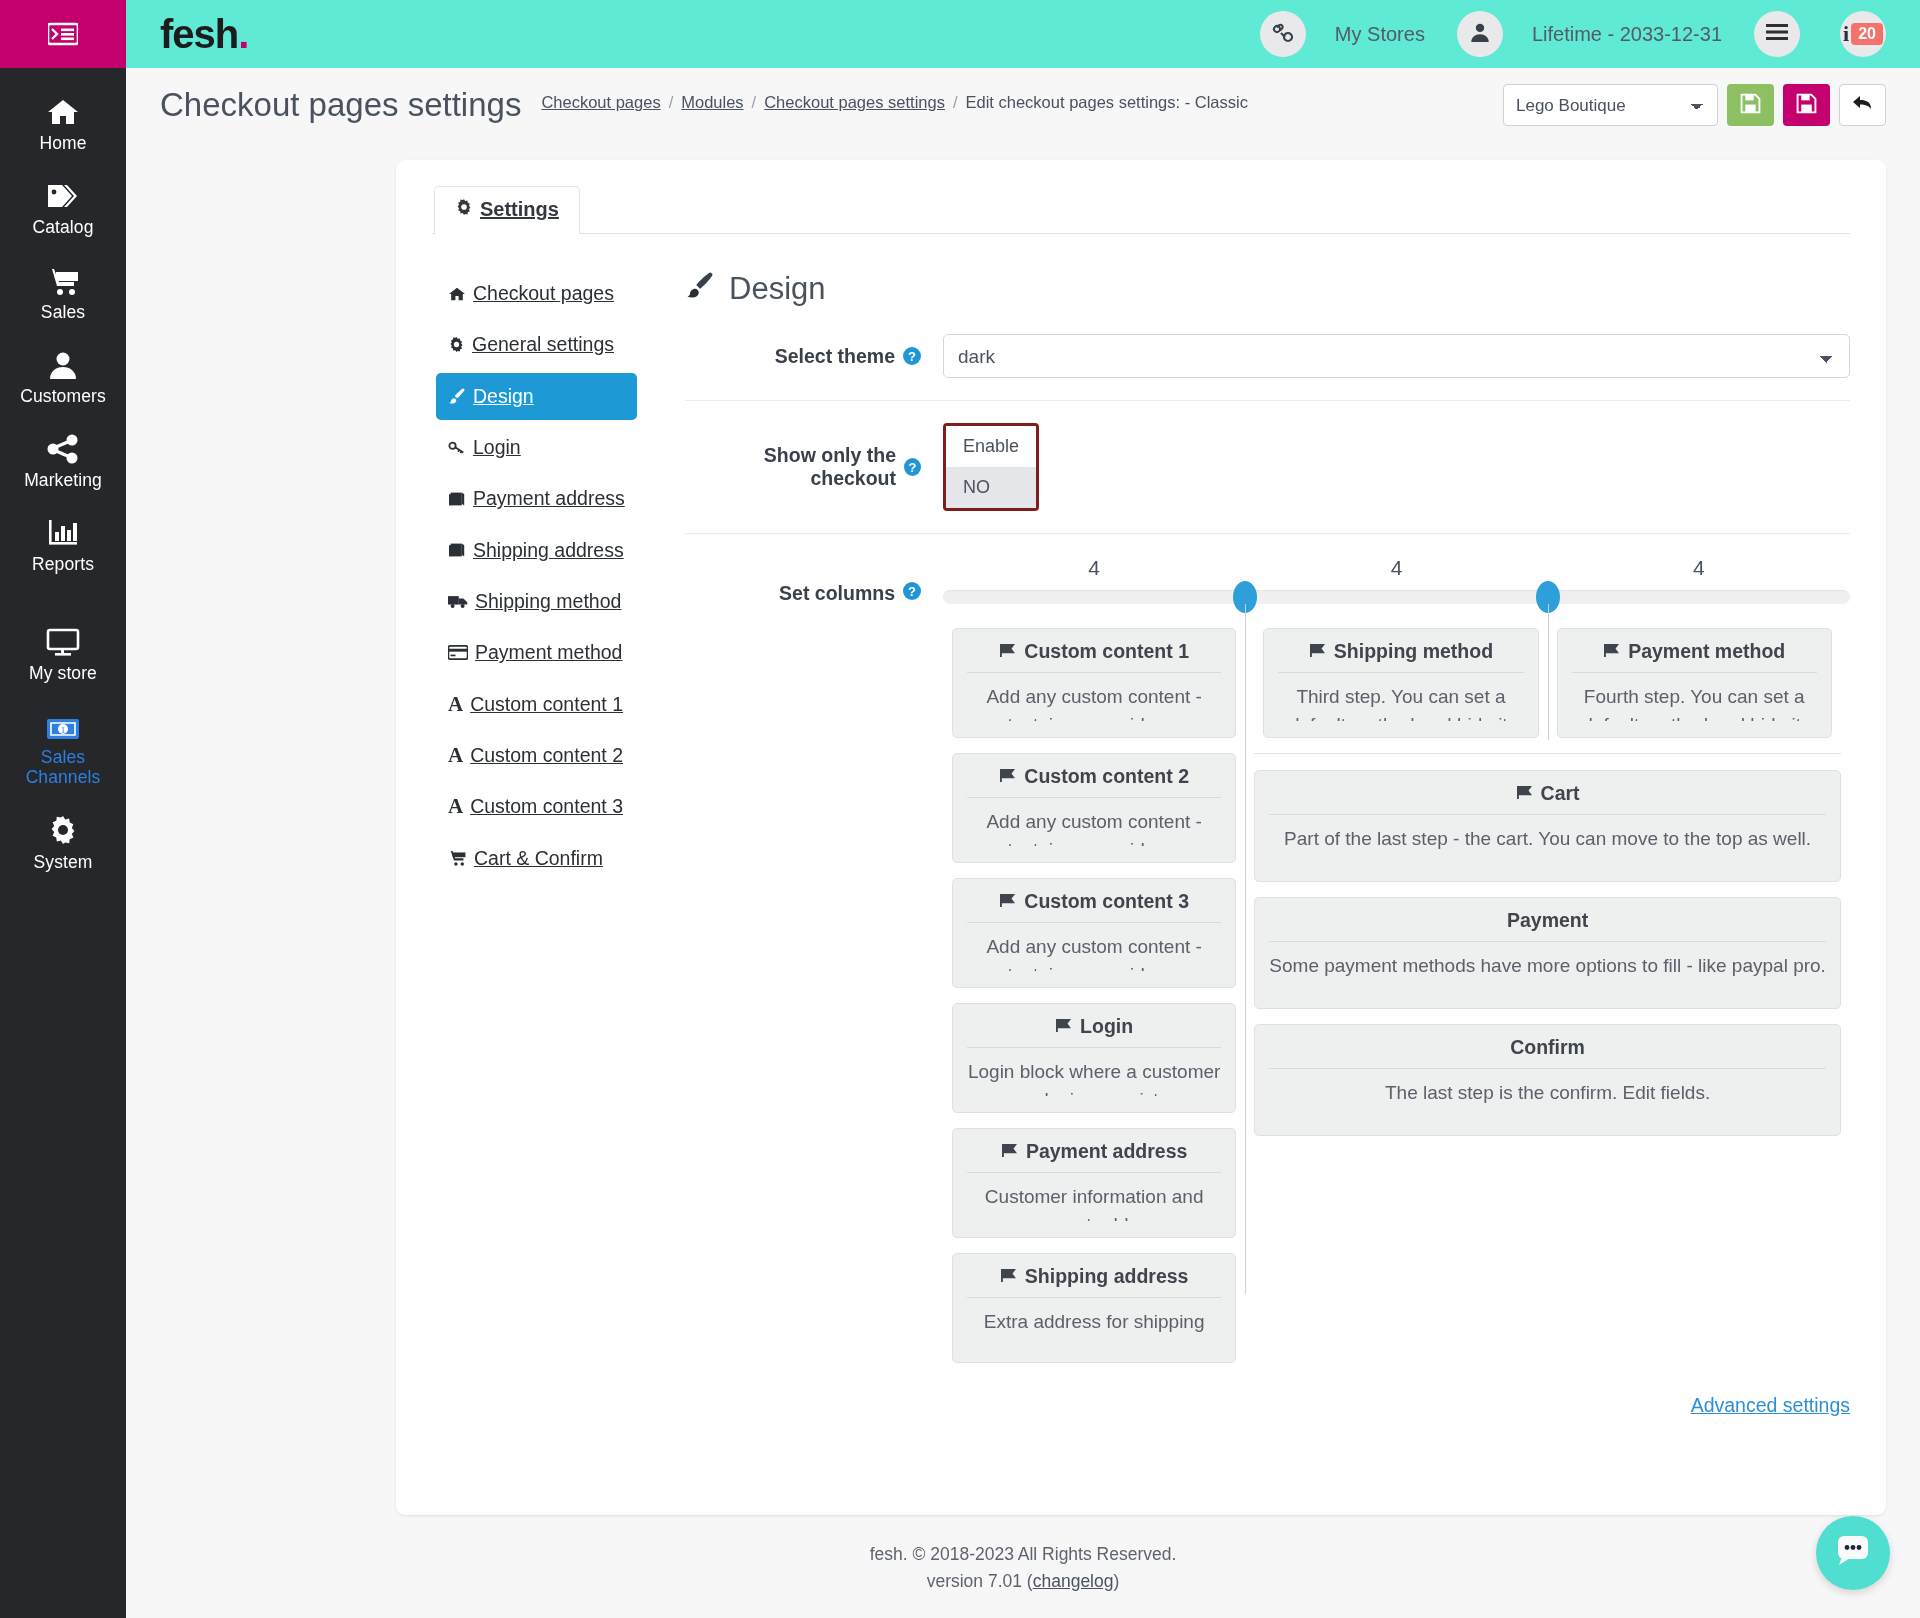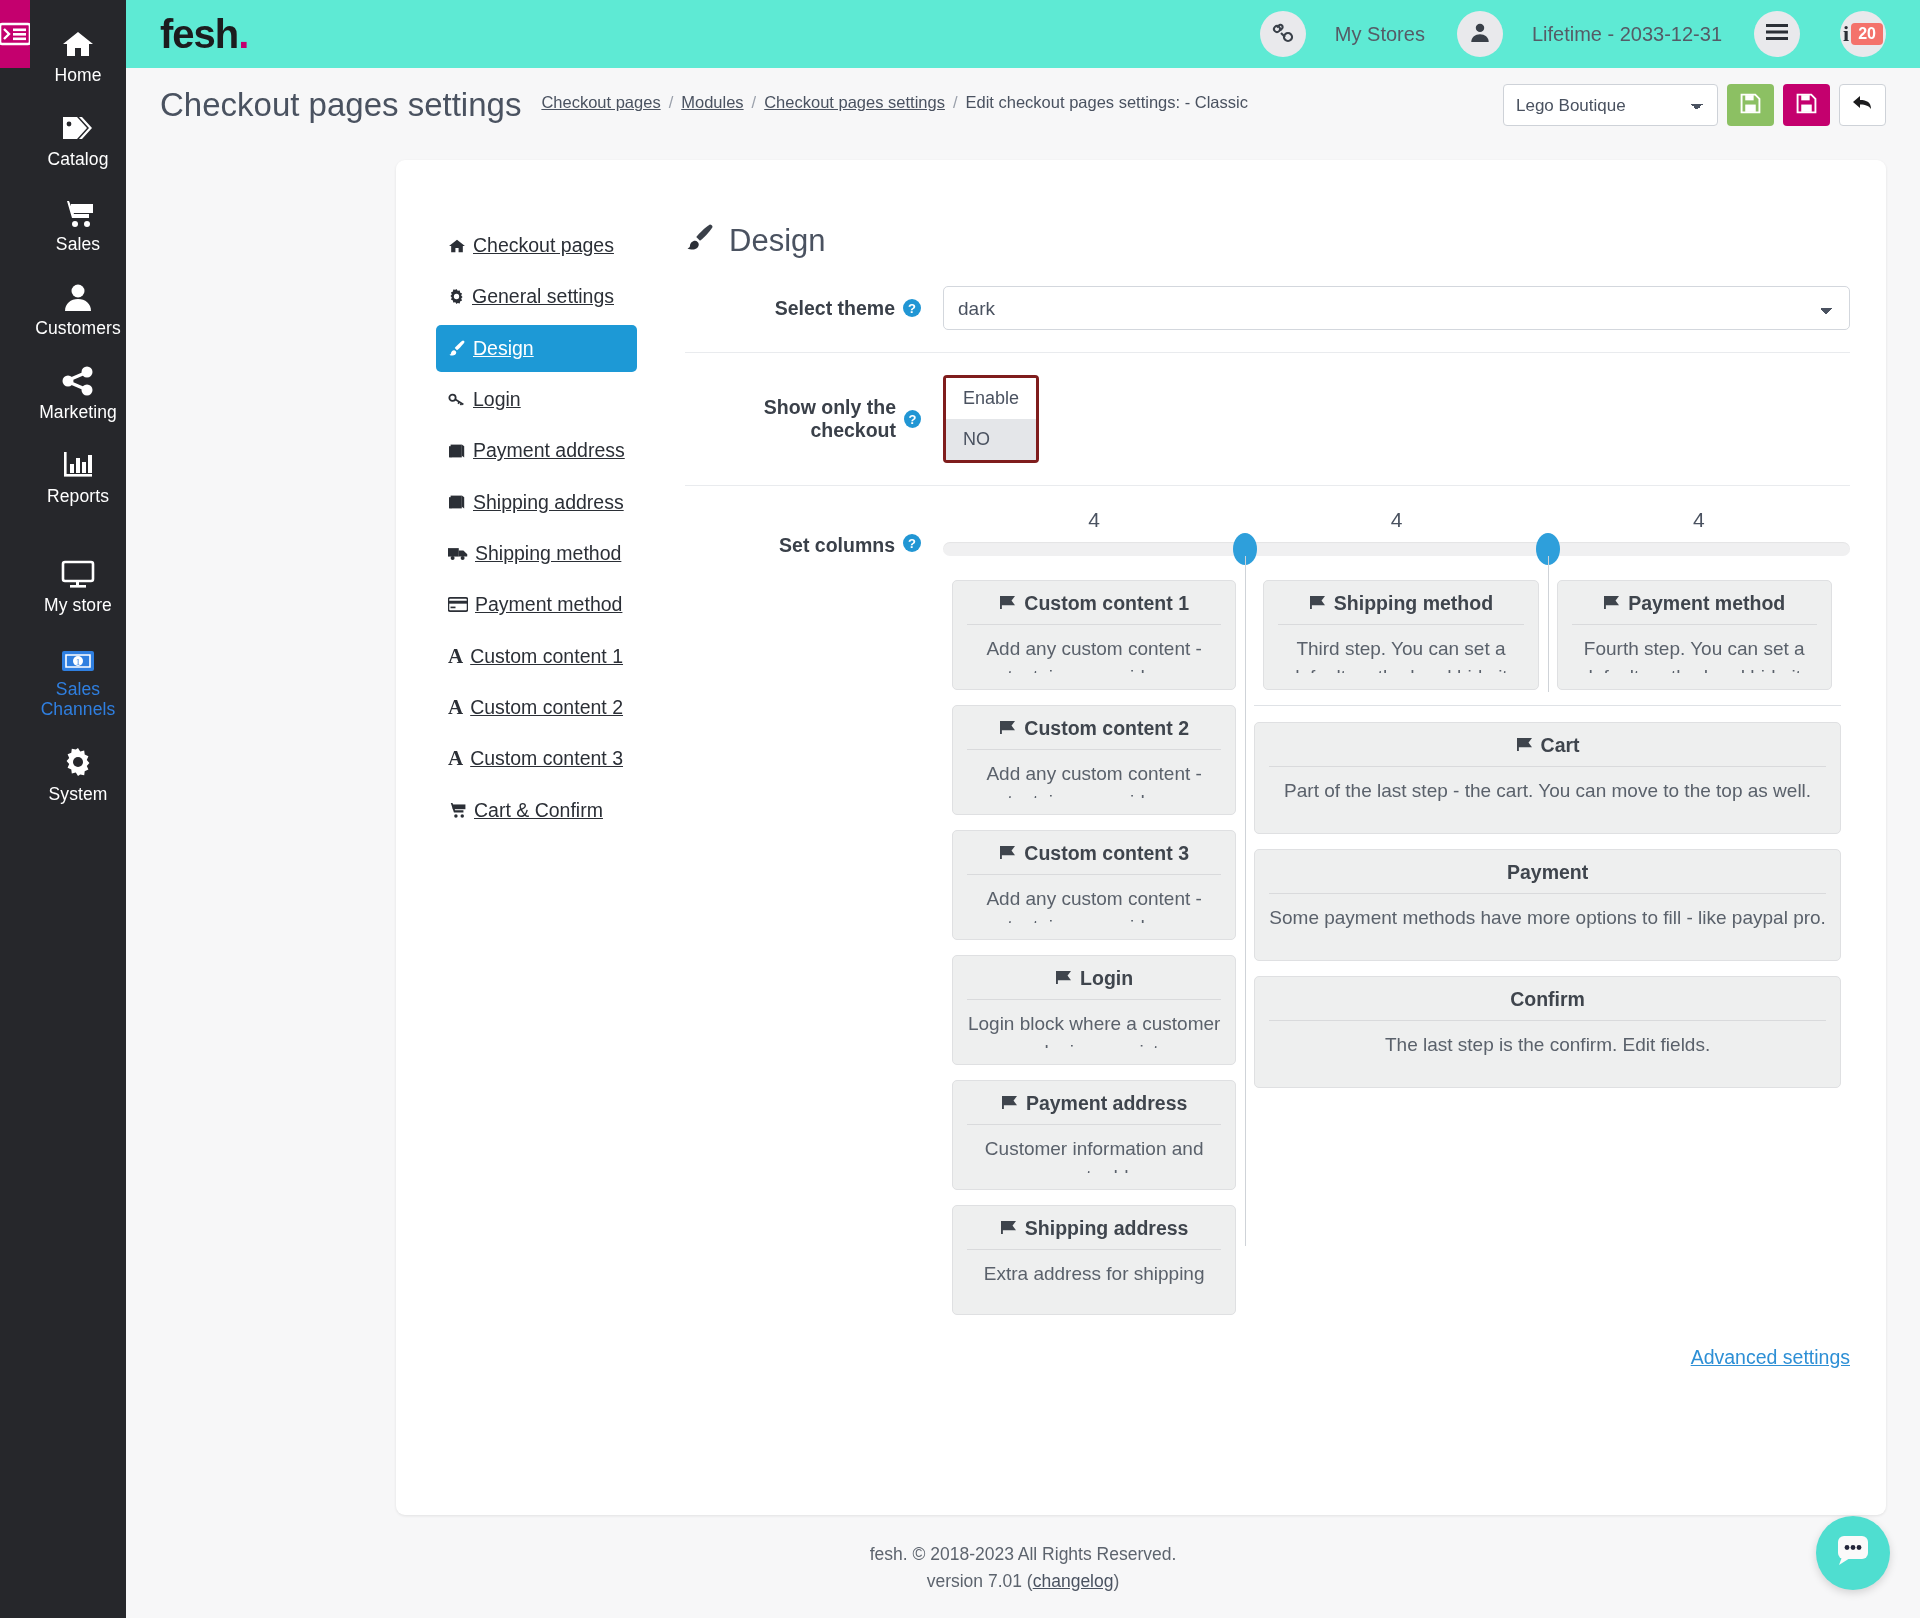--- a/index.html
+++ b/index.html
@@ -7,21 +7,21 @@
     width: 1920px; height: 1618px;
     font-family: "Liberation Sans", sans-serif;
     background: #f7f7f8;
     overflow: hidden;
   }
   .app { position: relative; width: 1920px; height: 1618px; display: flex; }
 
   
   .sidebar {
     width: 126px; height: 1618px; background: #26272b;
-    flex: 0 0 126px; display: flex; flex-direction: row;
+    flex: 0 0 126px; display: flex; flex-direction: column;
   }
   .sb-top {
     height: 68px; background: #c4006e; display: flex;
     align-items: center; justify-content: center;
   }
   .sb-top svg { display: block; }
   .sb-items { padding-top: 14px; }
   .sb-item {
     display: flex; flex-direction: column; align-items: center;
     justify-content: center; padding: 11px 4px 13px; cursor: pointer;
@@ -407,20 +407,31 @@
           <span>
             <svg width="23" height="20" viewBox="0 0 23 20">
               <path d="M9 3L2 9l7 6v-3.5c6 0 9 1.5 11 4.5 0-6.5-4-9-11-9z" fill="#1c1c1e"></path>
             </svg>
           </span>
         </div>
       </div>
     </div>
 
     <section class="card">
+      <div class="tabs">
+        <div class="tab">
+          <span>
+            <svg width="18" height="18" viewBox="0 0 32 32">
+              <path fill="#32383f" d="M16 2l2.2 3.4 4-.8.5 4 3.7 1.6-1.6 3.7 2.6 3-2.6 3 1.6 3.7-3.7 1.6-.5 4-4-.8L16 30l-2.2-3.4-4 .8-.5-4-3.7-1.6 1.6-3.7L4.6 15l2.6-3-1.6-3.7 3.7-1.6.5-4 4 .8z"></path>
+              <circle cx="16" cy="16" r="5" fill="#fff"></circle>
+            </svg>
+          </span>
+          <span class="tab-txt">Settings</span>
+        </div>
+      </div>
 
       <div class="body">
 
         <aside class="settings-menu">
 
           <div class="sm-item">
             <span class="sm-ico">
               <svg width="18" height="16" viewBox="0 0 34 30">
                   <path d="M17 3 2 15h4v12h8v-8h6v8h8V15h4z" fill="currentColor"></path>
                 </svg>

